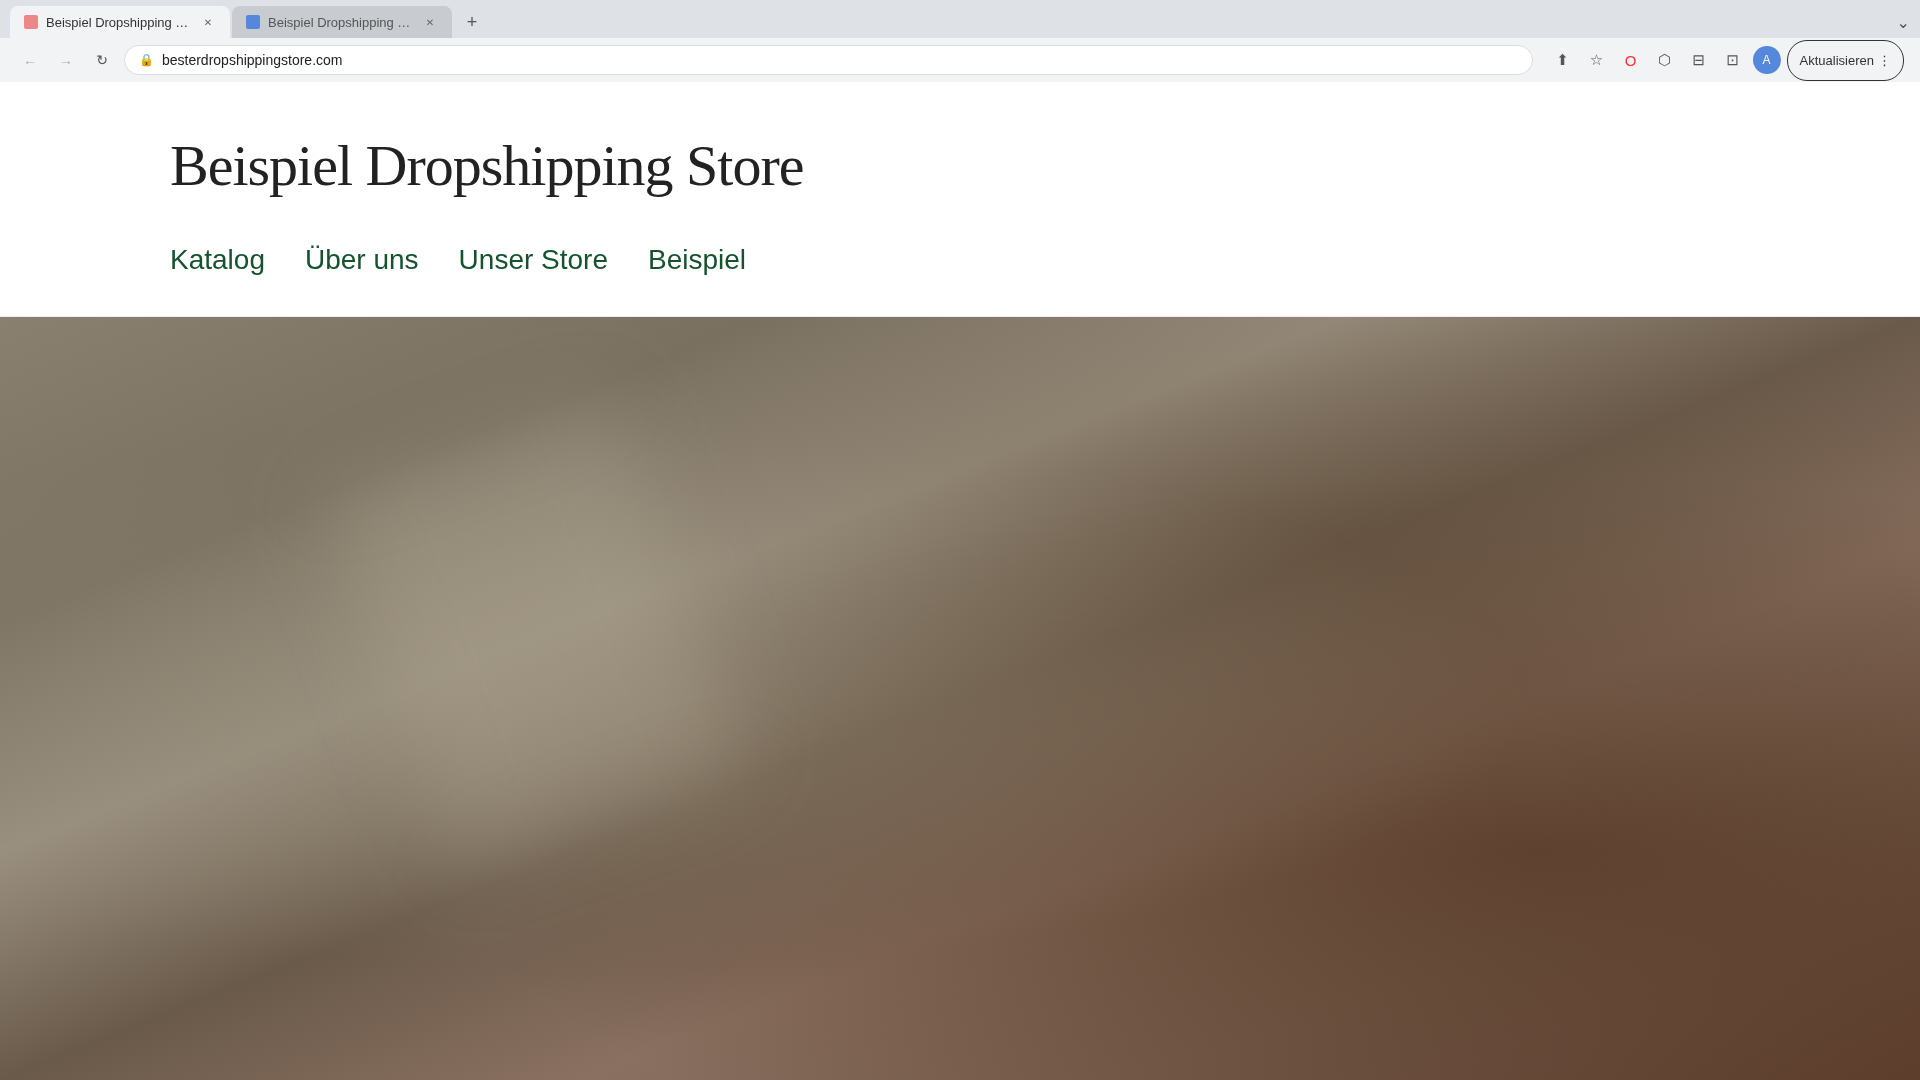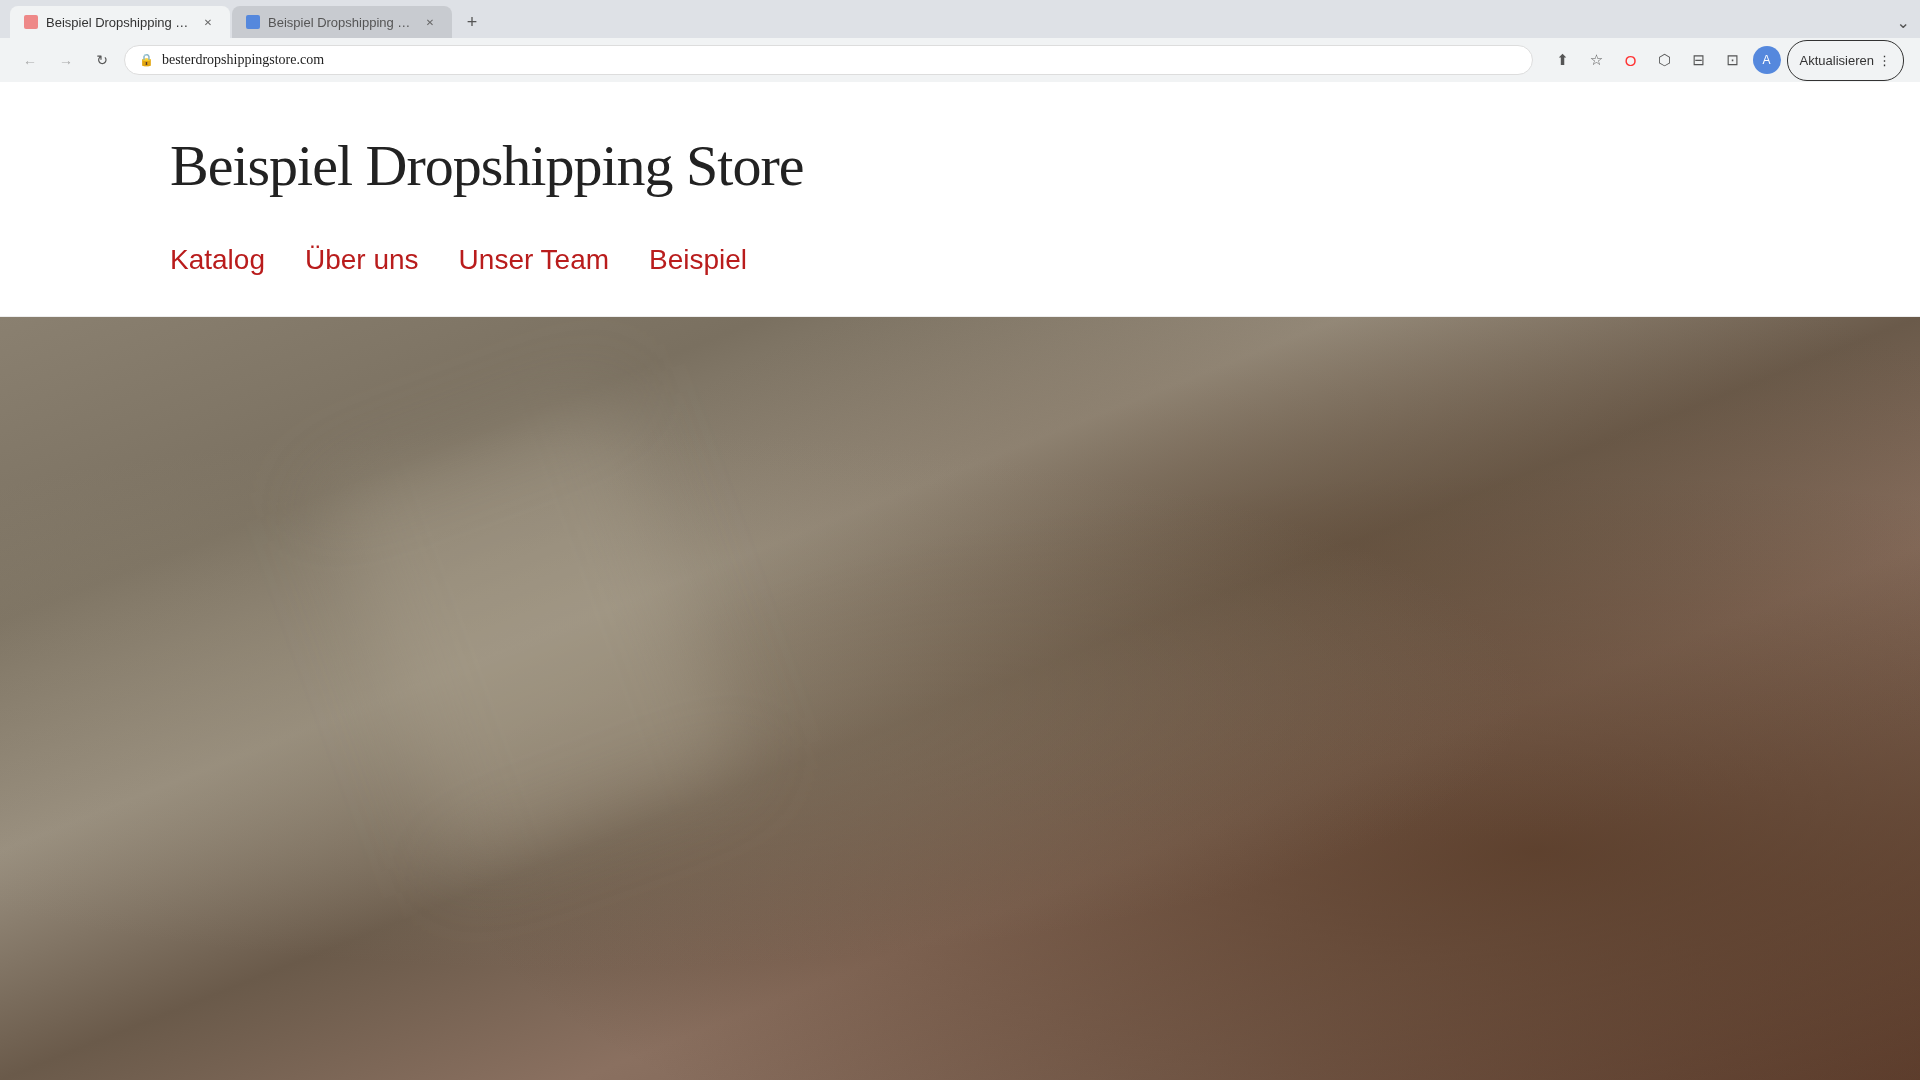--- a/index.html
+++ b/index.html
@@ -151,21 +151,20 @@
     }
 
     .url-lock-icon {
       color: #666;
       font-size: 12px;
     }
 
     .url-text {
       font-size: 14px;
       color: #222;
-      font-family: Liberation Serif, serif;
     }
 
     .toolbar-icons {
       display: flex;
       align-items: center;
       gap: 6px;
       margin-left: 8px;
     }
 
     .toolbar-icon {
@@ -234,21 +233,21 @@
     }
 
     .nav-menu {
       display: flex;
       align-items: center;
       gap: 40px;
     }
 
     .nav-item {
       font-size: 28px;
-      color: #b91c1c;
+      color: #14532d;
       text-decoration: none;
       cursor: pointer;
       font-weight: 400;
     }
 
     .hero-image {
       flex: 1;
       background: linear-gradient(
         to bottom right,
         #8a8070 0%,
@@ -363,20 +362,20 @@
   </div>
 </div>
 
 <div class="page-content">
 
   <div class="site-header">
     <h1 class="site-title">Beispiel Dropshipping Store</h1>
     <nav class="nav-menu">
       <a class="nav-item">Katalog</a>
       <a class="nav-item">Über uns</a>
-      <a class="nav-item">Unser Team</a>
+      <a class="nav-item">Unser Store</a>
       <a class="nav-item">Beispiel</a>
     </nav>
   </div>
 
   <div class="hero-image"></div>
 
 </div>
 
 </body></html>

